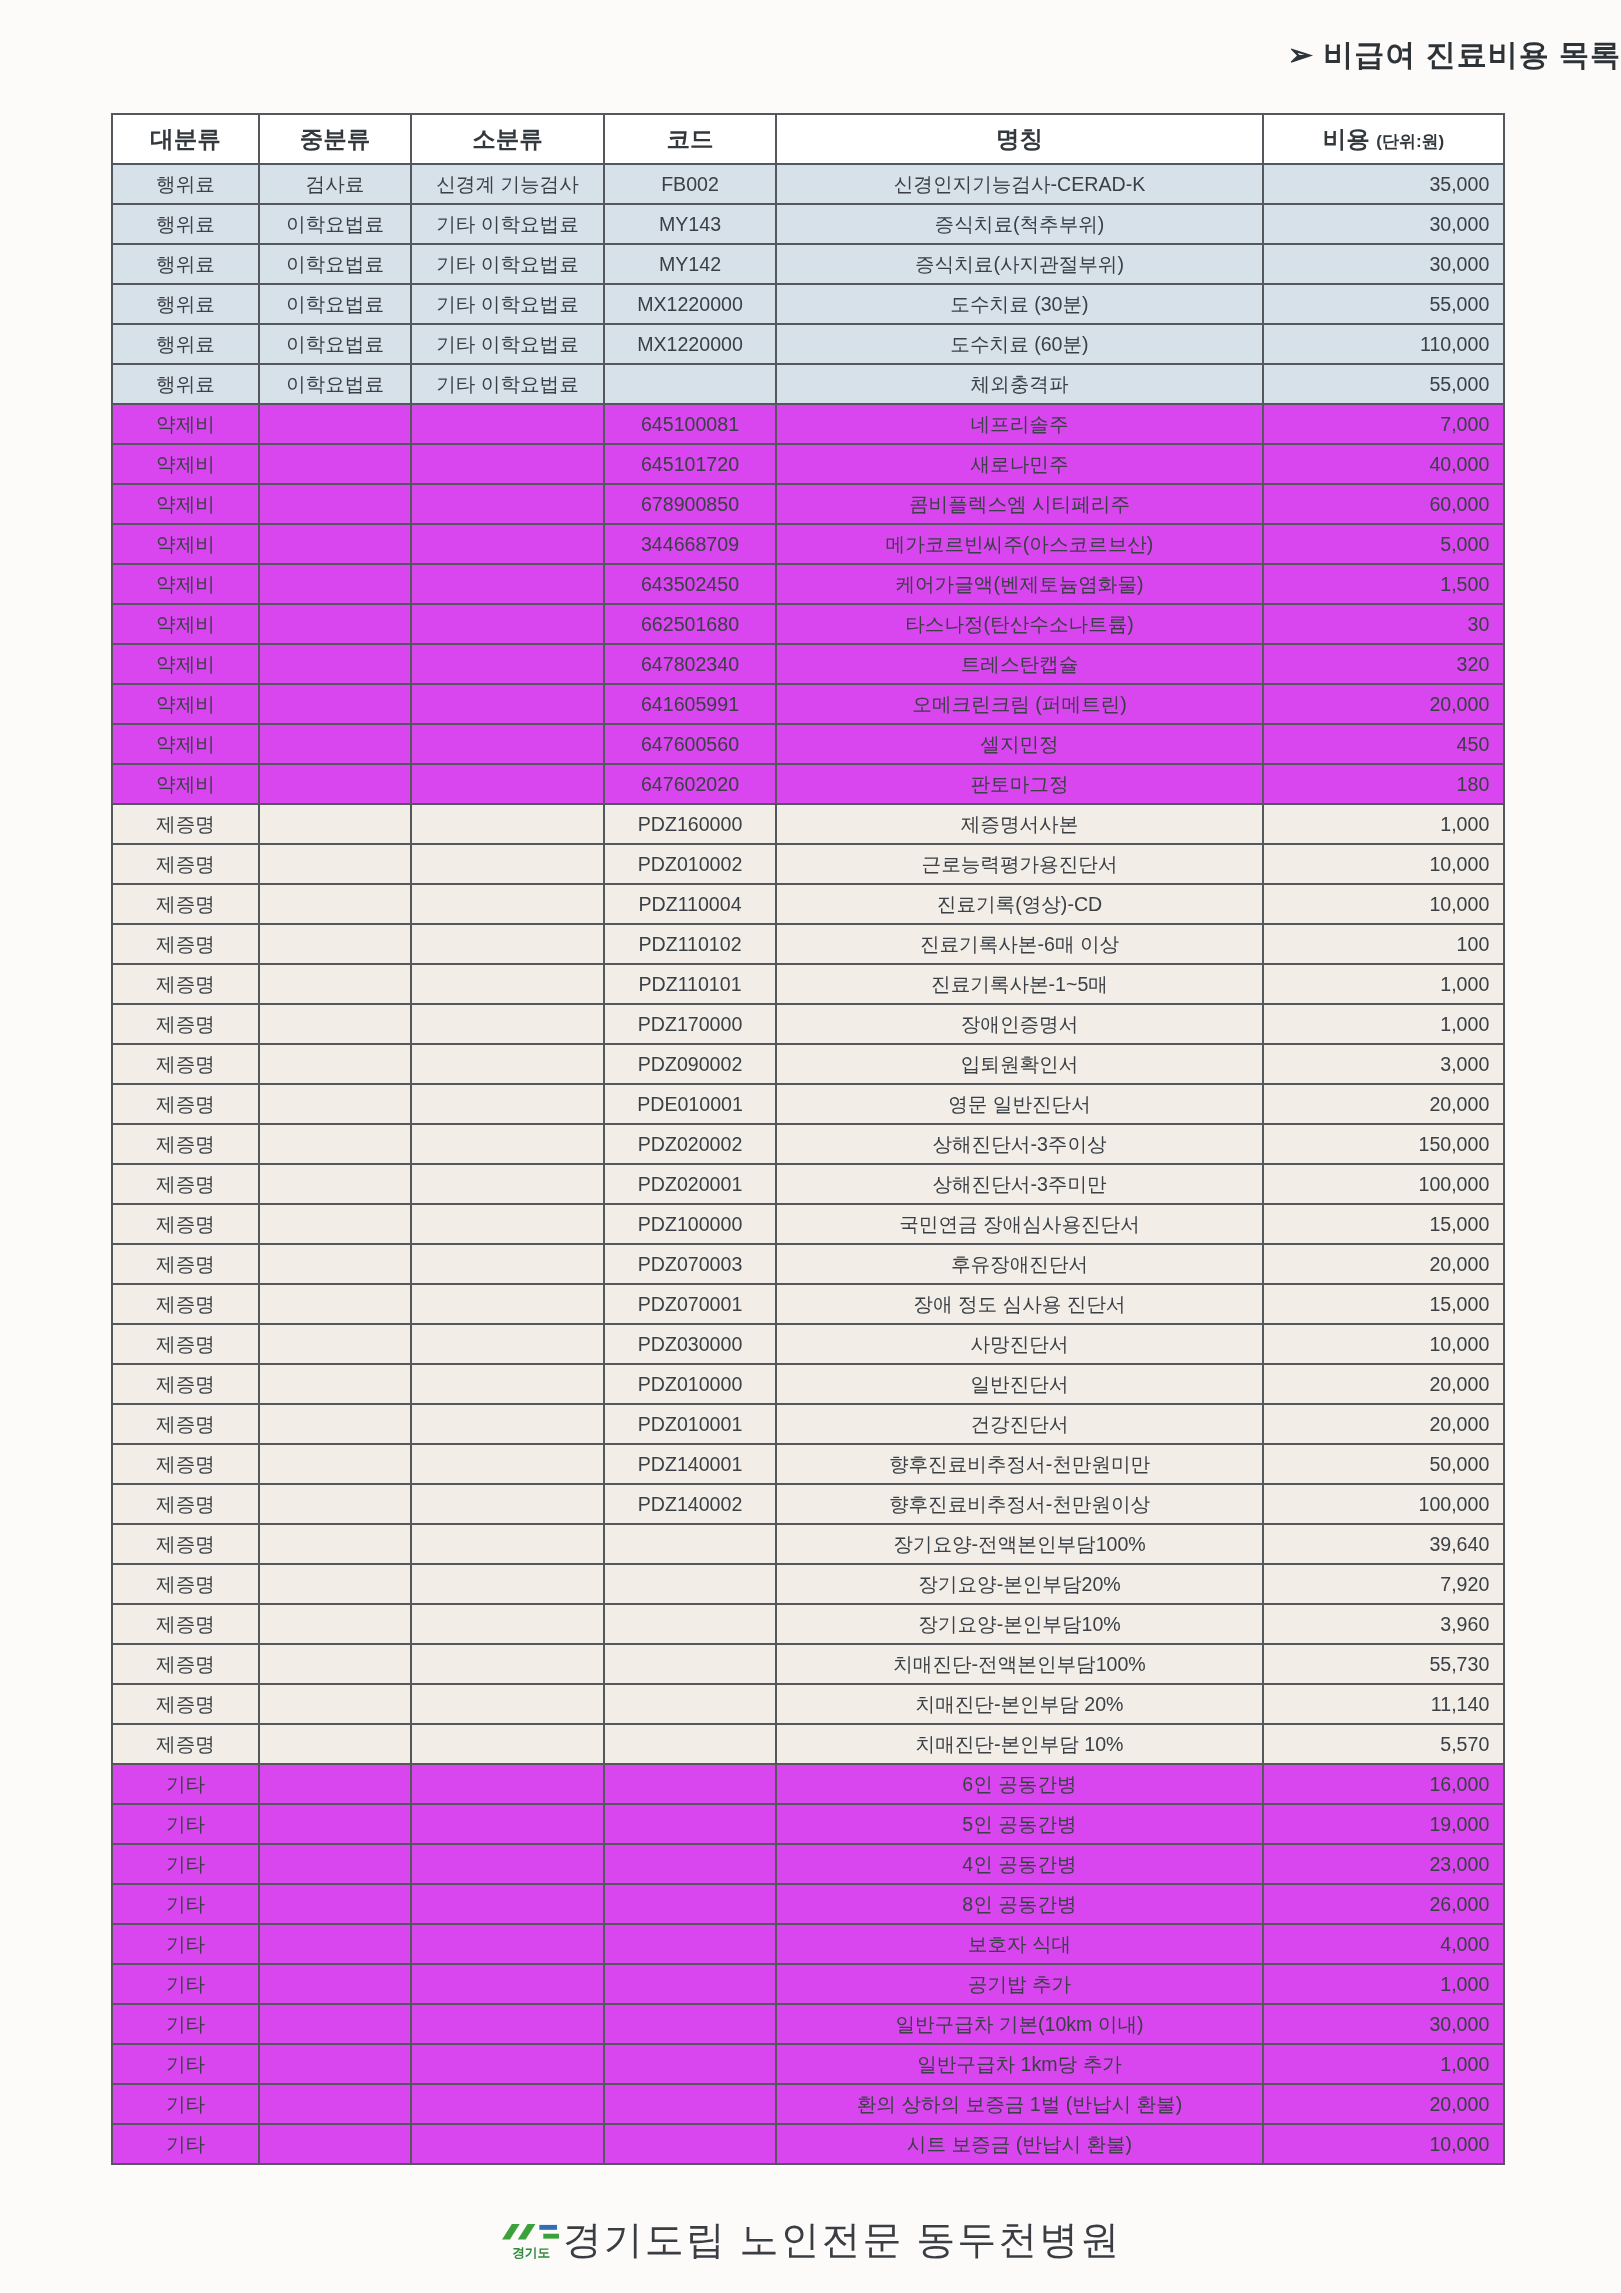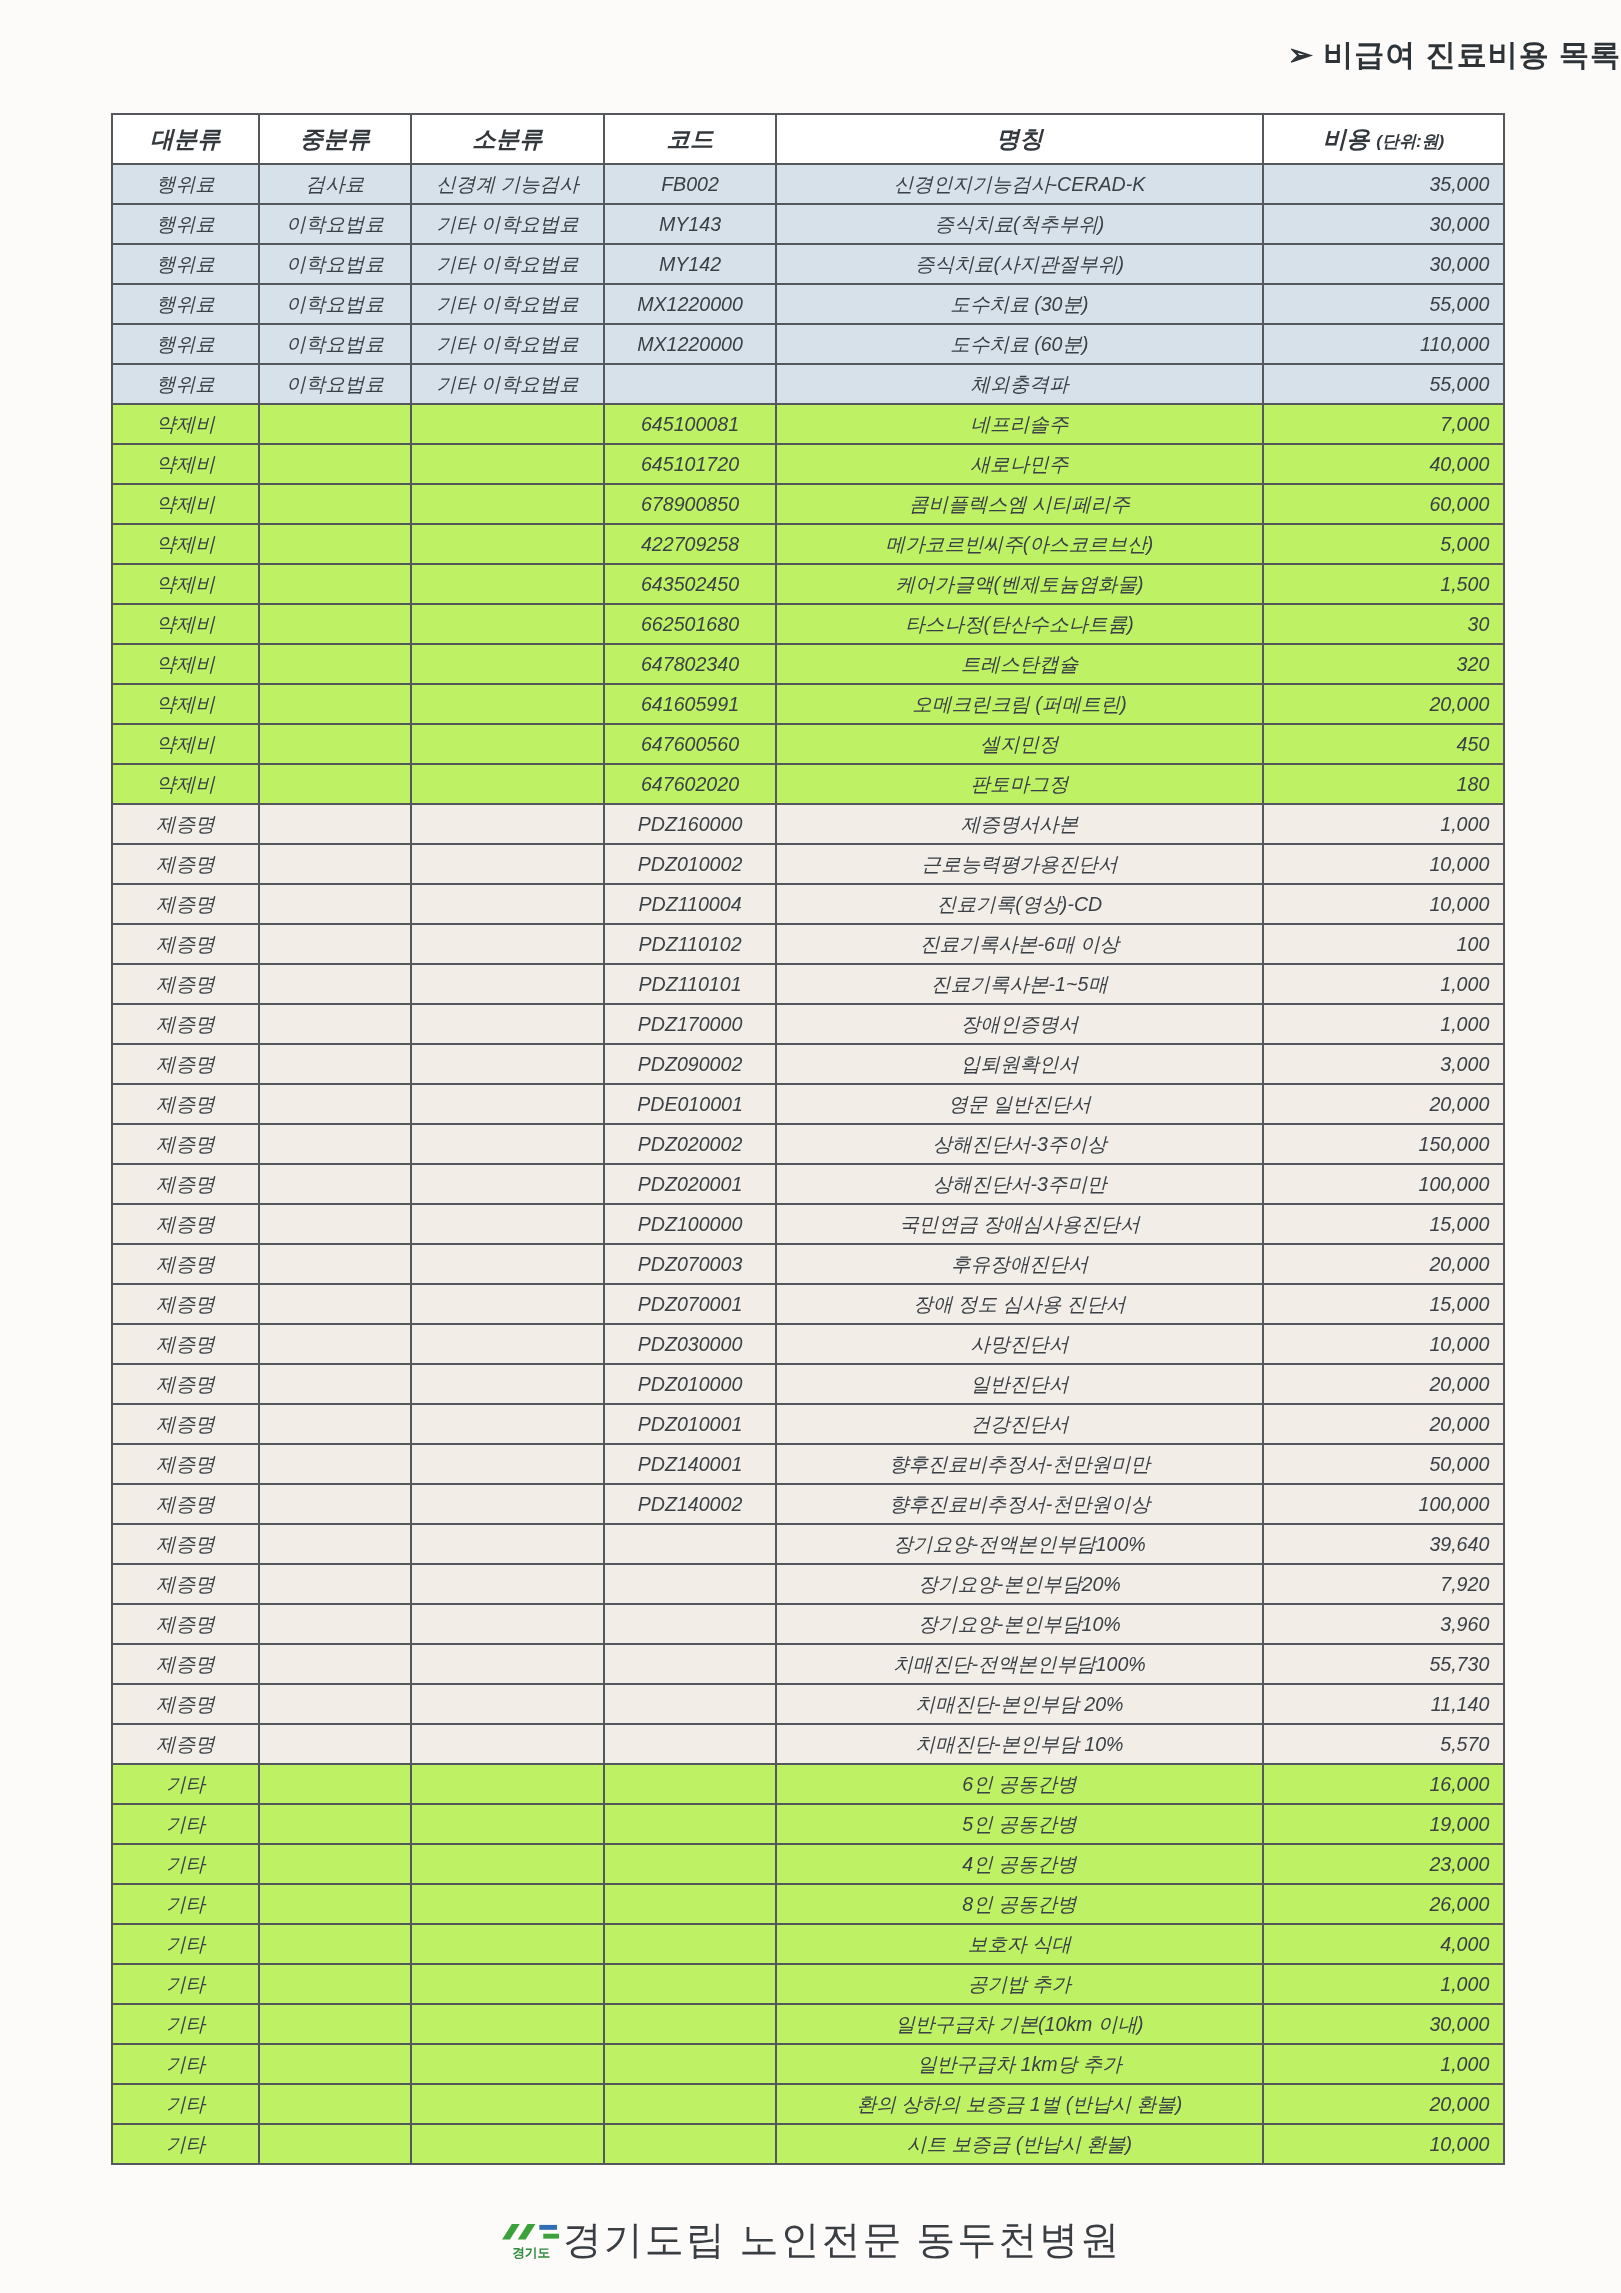--- a/index.html
+++ b/index.html
@@ -15,22 +15,21 @@
     text-align:right;
     font-size:30px; font-weight:bold; color:#2e3338;
     letter-spacing:1px;
   }
   .table-wrap {
     position:absolute; left:111px; top:113px; width:1392px;
   }
   table.fee-table {
     border-collapse:collapse; width:100%; table-layout:fixed;
     border:2.9px solid #4e5358;
-    background:#bef264;
-    font-style:italic;
+    background:#d946ef;
   }
   .fee-table th, .fee-table td {
     border:2px solid #54585d;
     overflow:hidden; white-space:nowrap;
     padding:0 5.9px;
   }
   .fee-table th {
     height:48px; font-size:23.5px; font-weight:bold; color:#33383d;
     text-align:center; background:#ffffff;
   }
@@ -151,21 +150,21 @@
           <td></td>
           <td></td>
           <td>678900850</td>
           <td>콤비플렉스엠 시티페리주</td>
           <td class="price">60,000</td>
         </tr>
         <tr>
           <td>약제비</td>
           <td></td>
           <td></td>
-          <td>422709258</td>
+          <td>344668709</td>
           <td>메가코르빈씨주(아스코르브산)</td>
           <td class="price">5,000</td>
         </tr>
         <tr>
           <td>약제비</td>
           <td></td>
           <td></td>
           <td>643502450</td>
           <td>케어가글액(벤제토늄염화물)</td>
           <td class="price">1,500</td>

